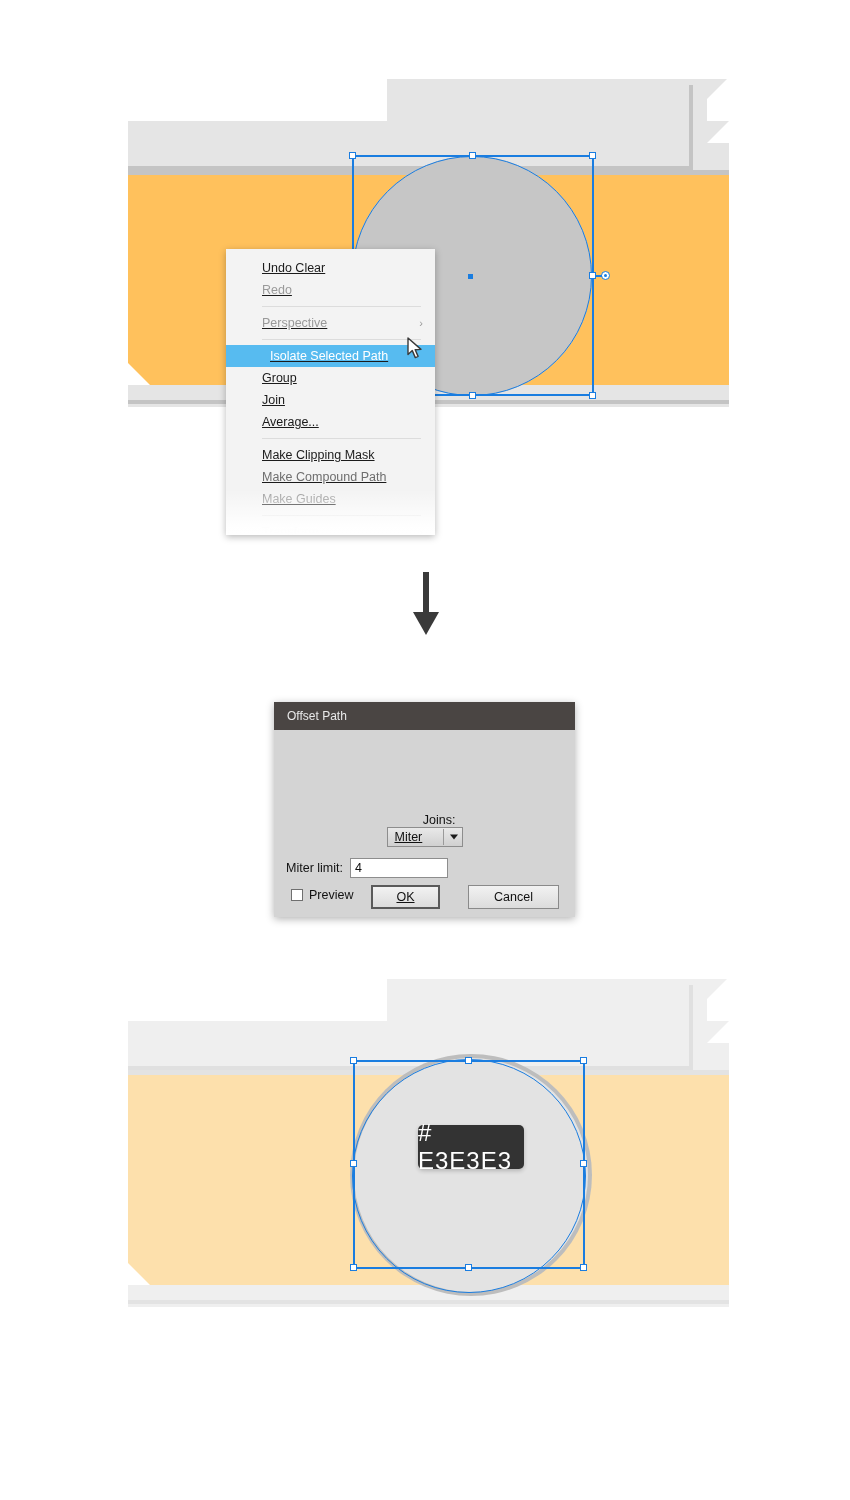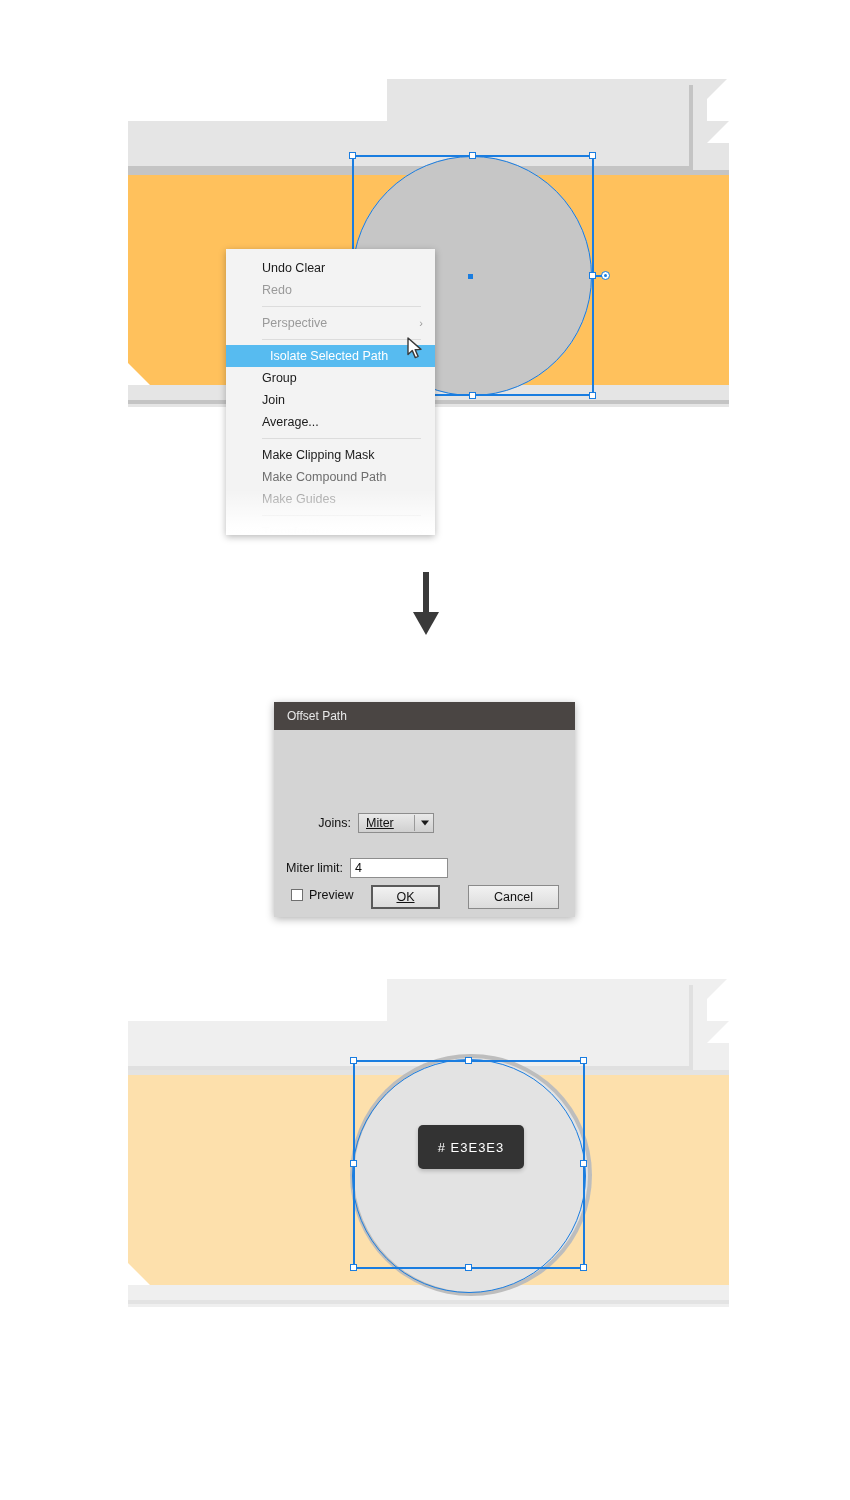--- a/index.html
+++ b/index.html
@@ -36,20 +36,21 @@
   
   .ctx-menu{
     position:absolute;
     background:#f3f3f3;
     box-shadow:0 2px 7px rgba(0,0,0,.28);
     font-size:12.5px;
     color:#1b1b1b;
     padding:8px 0 0 0;
     box-sizing:border-box;
     overflow:hidden;
+    text-decoration:underline;
   }
   .ctx-item{
     height:22px;line-height:22px;
     padding-left:36px;
     white-space:nowrap;
     position:relative;
     color:#1b1b1b;
   }
   .ctx-item.dim{color:#9a9a9a;}
   .ctx-item.dim2{color:#6e6e6e;}
@@ -121,21 +122,21 @@
     background:linear-gradient(to bottom,#f2f2f2,#dcdcdc);
     border:1px solid #8a8a8a;box-sizing:border-box;
     font-size:12.5px;color:#111;
     display:flex;align-items:center;justify-content:center;
   }
   .btn.default{border:2px solid #5a5a5a;}
 
   
   .hex-badge{
     position:absolute;background:#333333;border-radius:5px;
-    color:#ffffff;font-size:13px;
+    color:#ffffff;font-size:24px;
     display:flex;align-items:center;justify-content:center;
     letter-spacing:1px;
     box-shadow:0 2px 4px rgba(0,0,0,.20);
   }
 </style>
 </head>
 <body>
 
 <div class="stage">
 
@@ -235,21 +236,21 @@
     </svg>
   </div>
 
   <div class="dialog" style="left:274px;top:702px;width:301px;height:215px;">
 
     <div class="dlg-title">Offset Path</div>
 
     <div class="dlg-body">
 
 
-      <div class="row" style="left:8px;top:83px;width:301px;">
+      <div class="row" style="left:0;top:83px;width:301px;flex-direction:column;">
         <div class="row-label" style="width:76px;">Joins:</div>
         <div class="selectbox" style="width:76px;text-decoration:underline;">
           <span>Miter</span>
           <span class="sep"></span>
           <span class="caret"></span>
         </div>
       </div>
 
       <div class="row" style="left:0;top:114px;width:301px;margin-top:14px;">
         <div class="row-label" style="width:76px;">Miter limit:</div>

